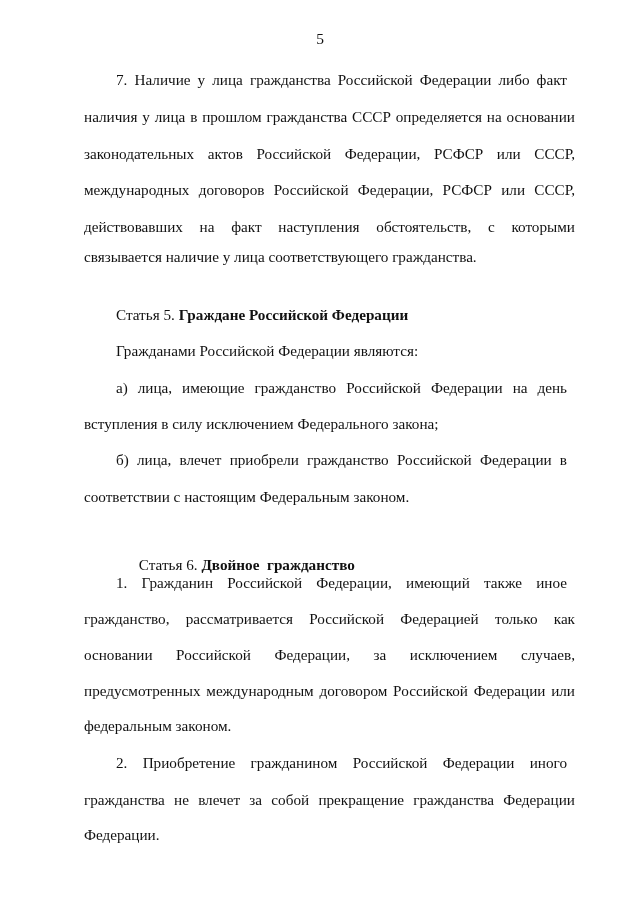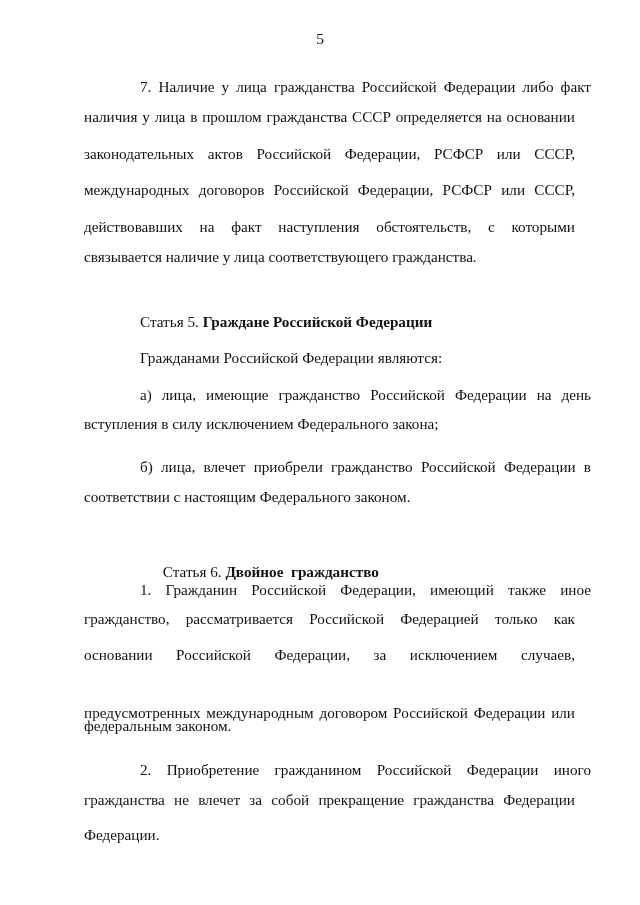--- a/index.html
+++ b/index.html
@@ -2,21 +2,21 @@
 <html><head>
 <meta charset="utf-8">
 <style>
   html, body { margin:0; padding:0; background:#ffffff; }
   body { width:640px; height:905px; position:relative; overflow:hidden;
          font-family:"Liberation Serif", "DejaVu Serif", serif; color:#111; }
   .page { position:absolute; left:0; top:0; width:640px; height:905px; }
   .line { position:absolute; left:84px; width:491px; font-size:15.2px; line-height:18px;
           white-space:nowrap; height:18px; }
   .just { text-align:justify; text-align-last:justify; }
-  .indent { left:140px; width:451px;margin-top:7px; }
+  .indent { left:116px; width:451px; }
   .pnum { position:absolute; left:0; width:640px; text-align:center; top:30px; font-size:15.5px; }
   b { font-weight:bold;text-align:center; }
 </style>
 </head>
 <body>
 
 <div class="page">
   <div class="pnum">5</div>
 
   <div>
@@ -29,29 +29,29 @@
   </div>
 
   <div>
     <div class="line indent" style="top:306px">
       <span>Статья 5. </span><b>Граждане Российской Федерации</b>
     </div>
     <div class="line indent" style="top:342px">Гражданами Российской Федерации являются:</div>
     <div class="line indent just" style="top:379px">а) лица, имеющие гражданство Российской Федерации на день</div>
     <div class="line" style="top:415px">вступления в силу исключением Федерального закона;</div>
     <div class="line indent just" style="top:451px">б) лица, влечет приобрели гражданство Российской Федерации в</div>
-    <div class="line" style="top:488px">соответствии с настоящим Федерального законом.</div>
+    <div class="line" style="top:488px">соответствии с настоящим Федеральным законом.</div>
   </div>
 
   <div>
     <div class="line indent" style="top:538px; white-space:pre">
       <span>Статья 6. </span><b>Двойное  гражданство</b>
     </div>
     <div class="line indent just" style="top:574px">1. Гражданин Российской Федерации, имеющий также иное</div>
     <div class="line just" style="top:610px">гражданство, рассматривается Российской Федерацией только как</div>
     <div class="line just" style="top:646px">основании Российской Федерации, за исключением случаев,</div>
-    <div class="line just" style="top:704px">предусмотренных международным договором Российской Федерации или</div>
+    <div class="line just" style="top:682px">предусмотренных международным договором Российской Федерации или</div>
     <div class="line" style="top:717px">федеральным законом.</div>
     <div class="line indent just" style="top:754px">2. Приобретение гражданином Российской Федерации иного</div>
     <div class="line just" style="top:791px">гражданства не влечет за собой прекращение гражданства Федерации</div>
     <div class="line" style="top:826px">Федерации.</div>
   </div>
 </div>
 
 </body></html>

